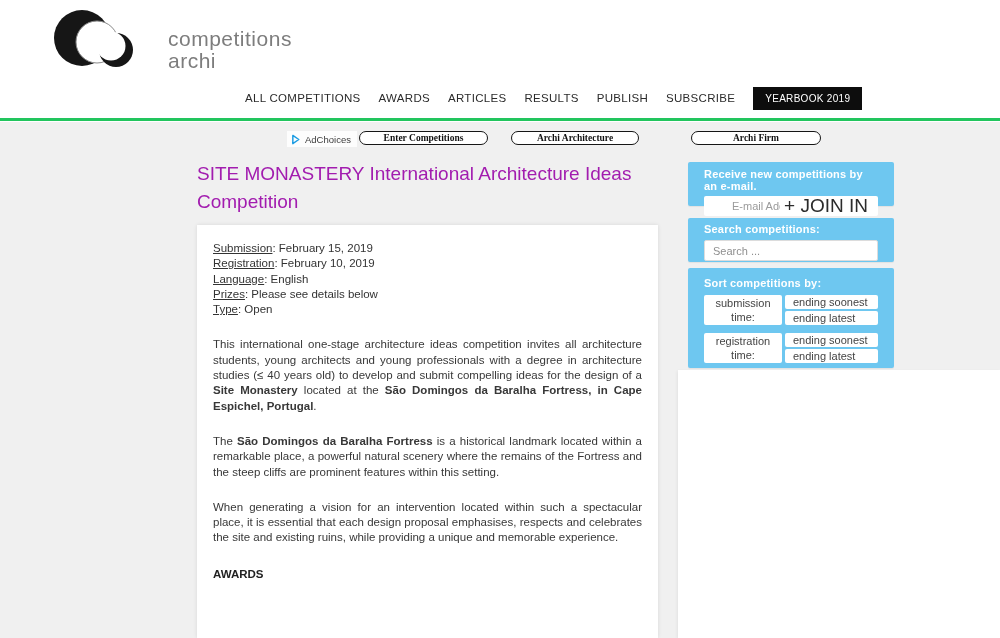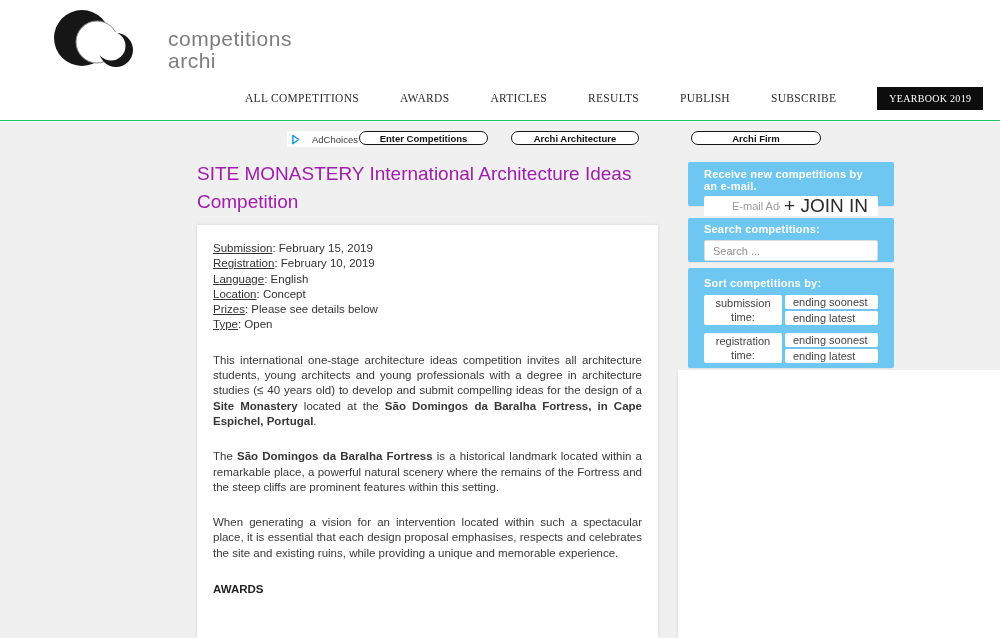--- a/index.html
+++ b/index.html
@@ -1,43 +1,43 @@
 <!DOCTYPE html>
 <html><head>
 <meta charset="utf-8">
 <style>
   * { margin: 0; padding: 0; box-sizing: border-box; }
   html, body { width: 1000px; height: 638px; overflow: hidden; background: #ffffff; }
   body { font-family: "Liberation Sans", sans-serif; position: relative; }
 
   
   .header { position: absolute; left: 0; top: 0; width: 1000px; height: 121px;
-            background: #ffffff; border-bottom: 1px solid #22c55e; }
+            background: #ffffff; border-bottom: 3px solid #22c55e; }
   .logo { position: absolute; left: 52px; top: 8px; width: 170px; height: 66px; }
   .logo-text { position: absolute; left: 116px; top: 20px; color: #7d7d7d;
                font-size: 21px; font-weight: 400; letter-spacing: 0.5px; line-height: 22px; }
   .nav { position: absolute; left: 245px; top: 84px; height: 28px;
-         display: flex; align-items: center; gap: 41px; font-family: Liberation Serif, serif; }
+         display: flex; align-items: center; gap: 18px; }
   .nav-item { font-size: 11.5px; color: #2b2b2b; letter-spacing: 0.3px; cursor: pointer;
               white-space: nowrap; }
   .nav-badge { background: #0d0d0d; color: #ffffff; font-size: 10px; letter-spacing: 0.3px;
                padding: 6px 12px; cursor: pointer; white-space: nowrap; }
 
   
   .page-bg { position: absolute; left: 0; top: 122px; width: 1000px; height: 516px;
              background: #f0f0f0; }
 
   
   .adchoices { position: absolute; left: 287px; top: 131px; height: 16px; background: #fdfdfd;
-               display: flex; align-items: center; padding: 0 6px 0 4px; gap: 10px; cursor: pointer; }
+               display: flex; align-items: center; padding: 0 6px 0 4px; gap: 3px; cursor: pointer; }
   .adchoices-label { font-size: 9.5px; color: #3c3c3c; }
   .ad-pill { position: absolute; top: 131px; height: 14px; background: #ffffff;
              border: 1px solid #161616; border-radius: 8px; display: flex;
              align-items: center; justify-content: center; cursor: pointer;
-             font-size: 9.5px; font-weight: bold; color: #111; }
+             font-size: 9.5px; font-weight: bold; color: #111; font-family: Liberation Serif, serif; }
   .pill-1 { left: 359px; width: 129px; }
   .pill-2 { left: 511px; width: 128px; }
   .pill-3 { left: 691px; width: 130px; }
 
   
   .article-title { position: absolute; left: 197px; top: 160px; width: 475px;
                    font-size: 19px; line-height: 28px; color: #a21caf; font-weight: 400; }
   .article-card { position: absolute; left: 197px; top: 225px; width: 461px; height: 413px;
                   background: #ffffff; box-shadow: 0 0 4px rgba(0,0,0,0.10);
                   padding: 16px 16px; }
@@ -118,21 +118,20 @@
 <div class="ad-pill pill-2">Archi Architecture</div>
 <div class="ad-pill pill-3">Archi Firm</div>
 
 <h1 class="article-title">SITE MONASTERY International Architecture Ideas Competition</h1>
 
 <div class="article-card">
   <div class="details">
     <div><span class="detail-label">Submission</span>: <span>February 15, 2019</span></div>
     <div><span class="detail-label">Registration</span>: <span>February 10, 2019</span></div>
     <div><span class="detail-label">Language</span>: <span>English</span></div>
-    <div><span class="detail-label">Location</span>: <span>Concept</span></div>
     <div><span class="detail-label">Prizes</span>: <span>Please see details below</span></div>
     <div><span class="detail-label">Type</span>: <span>Open</span></div>
   </div>
 
   <div class="body-copy">
     <p class="para first"><span>This international one-stage architecture ideas competition invites all architecture students, young architects and young professionals with a degree in architecture studies (≤ 40 years old) to develop and submit compelling ideas for the design of a </span><b>Site Monastery</b><span> located at the </span><b>São Domingos da Baralha Fortress, in Cape Espichel, Portugal</b><span>.</span></p>
     <p class="para"><span>The </span><b>São Domingos da Baralha Fortress</b><span> is a historical landmark located within a remarkable place, a powerful natural scenery where the remains of the Fortress and the steep cliffs are prominent features within this setting.</span></p>
     <p class="para"><span>When generating a vision for an intervention located within such a spectacular place, it is essential that each design proposal emphasises, respects and celebrates the site and existing ruins, while providing a unique and memorable experience.</span></p>
     <div class="awards-heading">AWARDS</div>
 

